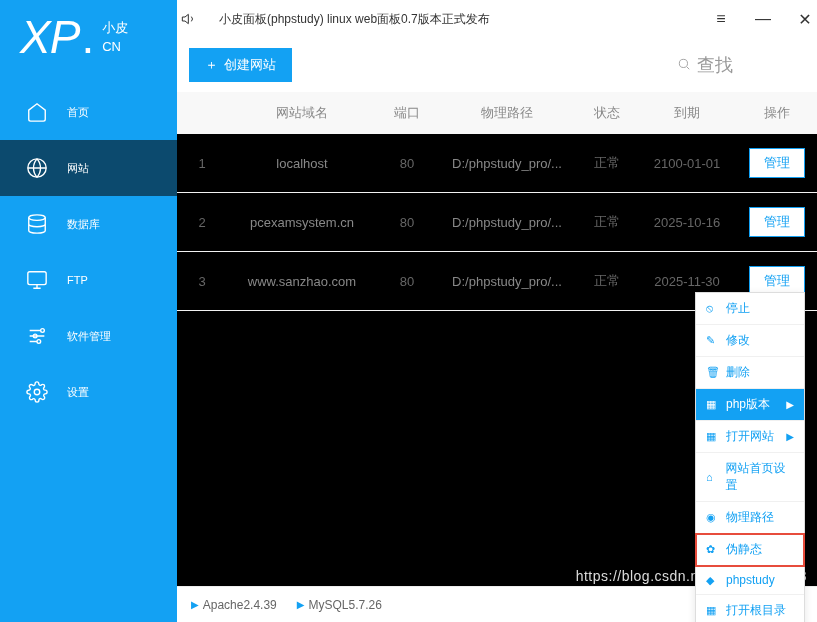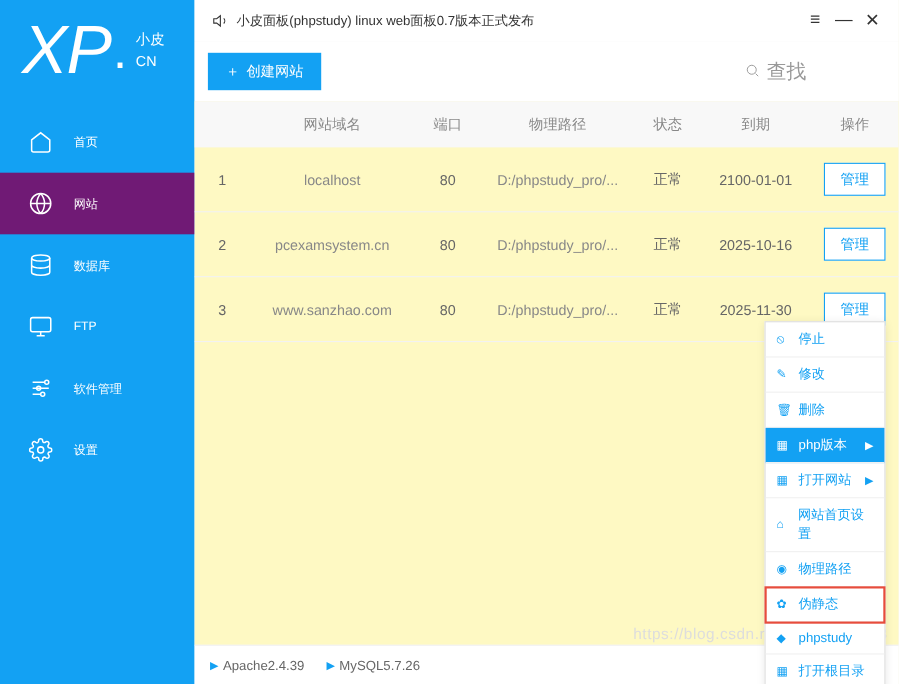--- a/index.html
+++ b/index.html
@@ -1,37 +1,37 @@
 <!DOCTYPE html>
 <html><head>
   <meta charset="utf-8">
   <style>
     * { margin: 0; padding: 0; box-sizing: border-box; font-family: "Microsoft YaHei", Arial, sans-serif; }
     body { width: 817px; height: 622px; background: #fff; overflow: hidden; position: relative; }
     .app { display: flex; height: 100%; }
     
     .sidebar { width: 200px; background: #13a1f3; color: #fff; display: flex; flex-direction: column; }
     .logo { padding: 10px 20px 20px; display: flex; align-items: center; }
-    .logo-xp { font-size: 62px; font-weight: 300; letter-spacing: -1px; font-style: italic; }
+    .logo-xp { font-size: 46px; font-weight: 300; letter-spacing: -1px; font-style: italic; }
     .logo-dot { font-size: 46px; margin: 0 2px; }
     .logo-cn { font-size: 13px; line-height: 1.5; margin-left: 6px; }
     .nav-item { display: flex; align-items: center; padding: 16px 25px; cursor: pointer; font-size: 11px; gap: 18px; }
-    .nav-item.active { background: #701a75; }
+    .nav-item.active { background: #0c4a6e; }
     .nav-icon { width: 24px; height: 24px; display: inline-flex; align-items: center; justify-content: center; }
     
     .main { flex: 1; display: flex; flex-direction: column; background: #f5f5f5; position: relative; }
-    .titlebar { background: #fff; height: 38px; display: flex; align-items: center; padding: 0 12px; font-size: 12px; color: #333; gap: 2px; }
+    .titlebar { background: #fff; height: 38px; display: flex; align-items: center; padding: 0 0; font-size: 12px; color: #333; gap: 18px; }
     .titlebar-spacer { flex: 1; }
     .win-btn { width: 24px; height: 24px; display: inline-flex; align-items: center; justify-content: center; cursor: pointer; font-size: 16px; }
     
     .toolbar { background: #fff; display: flex; align-items: center; padding: 10px 12px; gap: 10px; }
     .btn-create { background: #13a1f3; color: #fff; padding: 8px 16px; border: none; font-size: 13px; cursor: pointer; display: flex; align-items: center; gap: 6px; }
     .search-box { margin-left: auto; display: flex; align-items: center; color: #999; font-size: 18px; width: 200px; justify-content: center; gap: 6px; }
     
-    .table-area { background: #fef9c3; flex: 1; position: relative; }
+    .table-area { background: #000000; flex: 1; position: relative; }
     .thead { display: flex; background: #f8f8f8; color: #888; font-size: 13px; padding: 12px 0; }
     .col-idx { width: 50px; text-align: center; }
     .col-domain { width: 150px; text-align: center; }
     .col-port { width: 60px; text-align: center; }
     .col-path { width: 140px; text-align: center; }
     .col-status { width: 60px; text-align: center; }
     .col-expire { width: 100px; text-align: center; }
     .col-op { width: 80px; text-align: center; }
     .trow { display: flex; align-items: center; padding: 14px 0; border-bottom: 1px solid #f2f2f2; font-size: 13px; color: #666; }
     .trow .col-domain, .trow .col-path { color: #888; }

